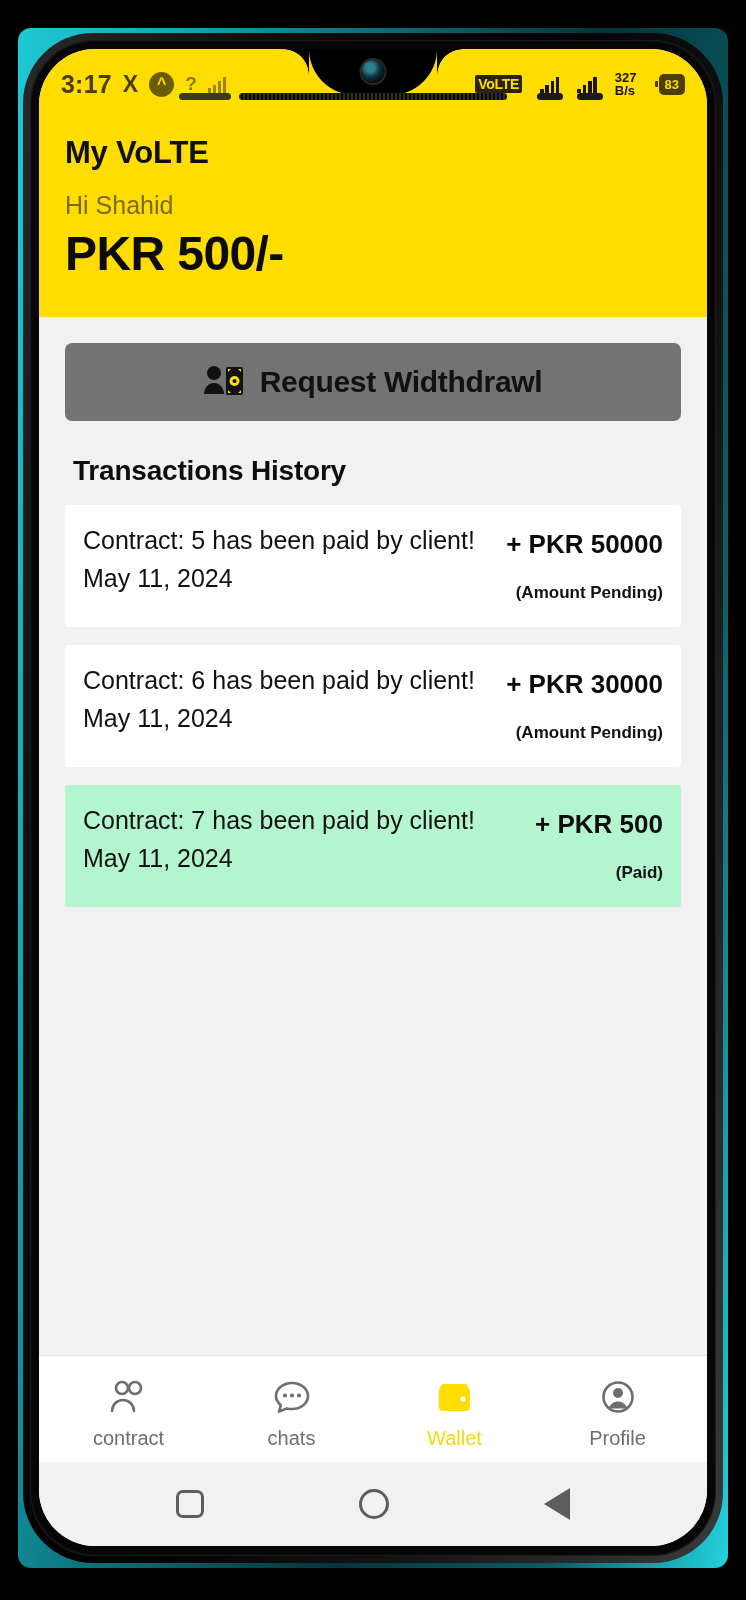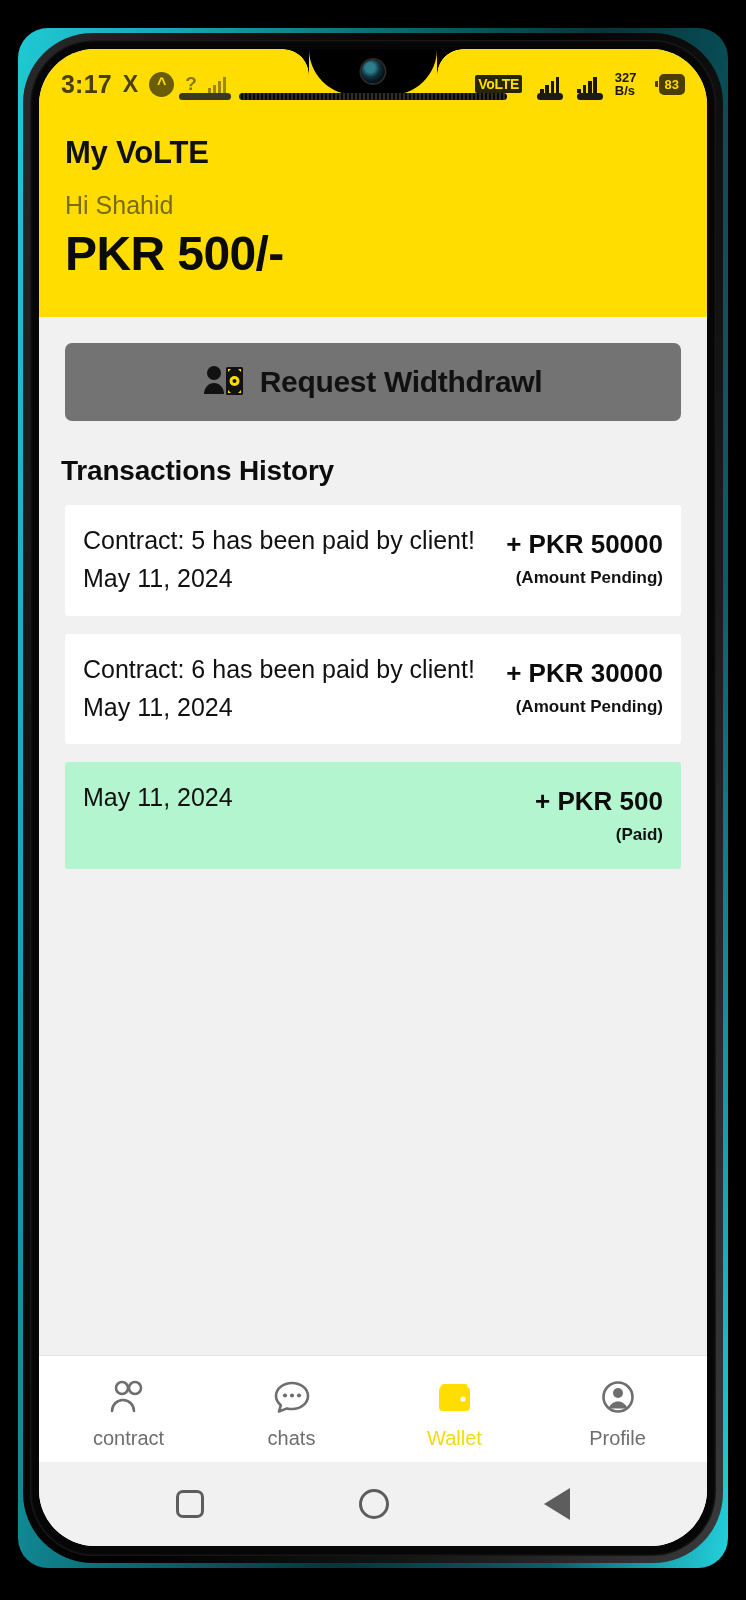--- a/index.html
+++ b/index.html
@@ -7,21 +7,21 @@
     width:746px; height:1600px;
     background:#000; overflow:hidden;
     font-family:"Liberation Sans", sans-serif;
   }
 
   
   .stage { position:relative; width:746px; height:1600px; background:#000; }
 
   .phone-outer{
     position:absolute; left:18px; top:28px; width:710px; height:1540px;
-    border-radius:30px;
+    border-radius:13px;
     background:linear-gradient(100deg,#1fc9d4 0%,#15a7b4 16%,#0c6f79 36%,#06343a 60%,#0a5e68 82%,#23d2dd 100%);
     padding:5px;
   }
   .phone-mid{
     position:relative; width:100%; height:100%;
     border-radius:70px;
     background:linear-gradient(105deg,#2a2a2a 0%,#101010 20%,#000 45%,#131313 70%,#3a3a3a 100%);
     padding:7px;
   }
   .phone-bezel{
@@ -113,32 +113,32 @@
 
   .withdraw-wrap{ padding:26px 26px 0 26px; }
   .withdraw-btn{
     width:100%; height:78px; background:#737373; border:none; border-radius:7px;
     display:flex; align-items:center; justify-content:center; gap:16px;
     cursor:pointer;
   }
   .withdraw-label{ font-size:30px; font-weight:700; color:#111; letter-spacing:-.3px; }
 
   .section-title{ font-size:28px; font-weight:700; color:#0d0d0d;
-    padding:34px 26px 0 22px; letter-spacing:-.2px; }
+    padding:34px 26px 0 34px; letter-spacing:-.2px; }
 
   .tx-list{ padding:18px 26px 0 26px; display:flex; flex-direction:column; gap:18px; }
   .tx-row{
     background:#fff; border-radius:3px; padding:22px 18px 24px 18px;
     display:flex; align-items:flex-start; justify-content:space-between; gap:10px;
   }
   .tx-row.paid{ background:#B2F5CE; }
   .tx-left{ display:flex; flex-direction:column; gap:12px; }
   .tx-desc{ font-size:25px; color:#111; line-height:1.05; }
   .tx-date{ font-size:25px; color:#111; line-height:1.05; }
-  .tx-right{ display:flex; flex-direction:column; align-items:flex-end; gap:8px; padding-top:2px; }
+  .tx-right{ display:flex; flex-direction:column; align-items:flex-end; gap:23px; padding-top:2px; }
   .tx-amount{ font-size:26px; font-weight:700; color:#0c0c0c; white-space:nowrap; }
   .tx-status{ font-size:17px; font-weight:700; color:#111; white-space:nowrap; }
 
   
   .bottom-nav{
     background:#fff; border-top:1px solid #e3e3e3;
     display:flex; align-items:center; justify-content:space-around;
     padding:24px 8px 12px 8px;
   }
   .nav-item{ display:flex; flex-direction:column; align-items:center; gap:9px;
@@ -265,20 +265,21 @@
                     <div class="tx-date">May 11, 2024</div>
                   </div>
                   <div class="tx-right">
                     <div class="tx-amount">+ PKR 30000</div>
                     <div class="tx-status">(Amount Pending)</div>
                   </div>
                 </div>
 
                 <div class="tx-row paid">
                   <div class="tx-left">
+                    <div class="tx-desc">Contract: 7 has been paid by client!</div>
                     <div class="tx-date">May 11, 2024</div>
                   </div>
                   <div class="tx-right">
                     <div class="tx-amount">+ PKR 500</div>
                     <div class="tx-status">(Paid)</div>
                   </div>
                 </div>
 
               </div>
             </div>

